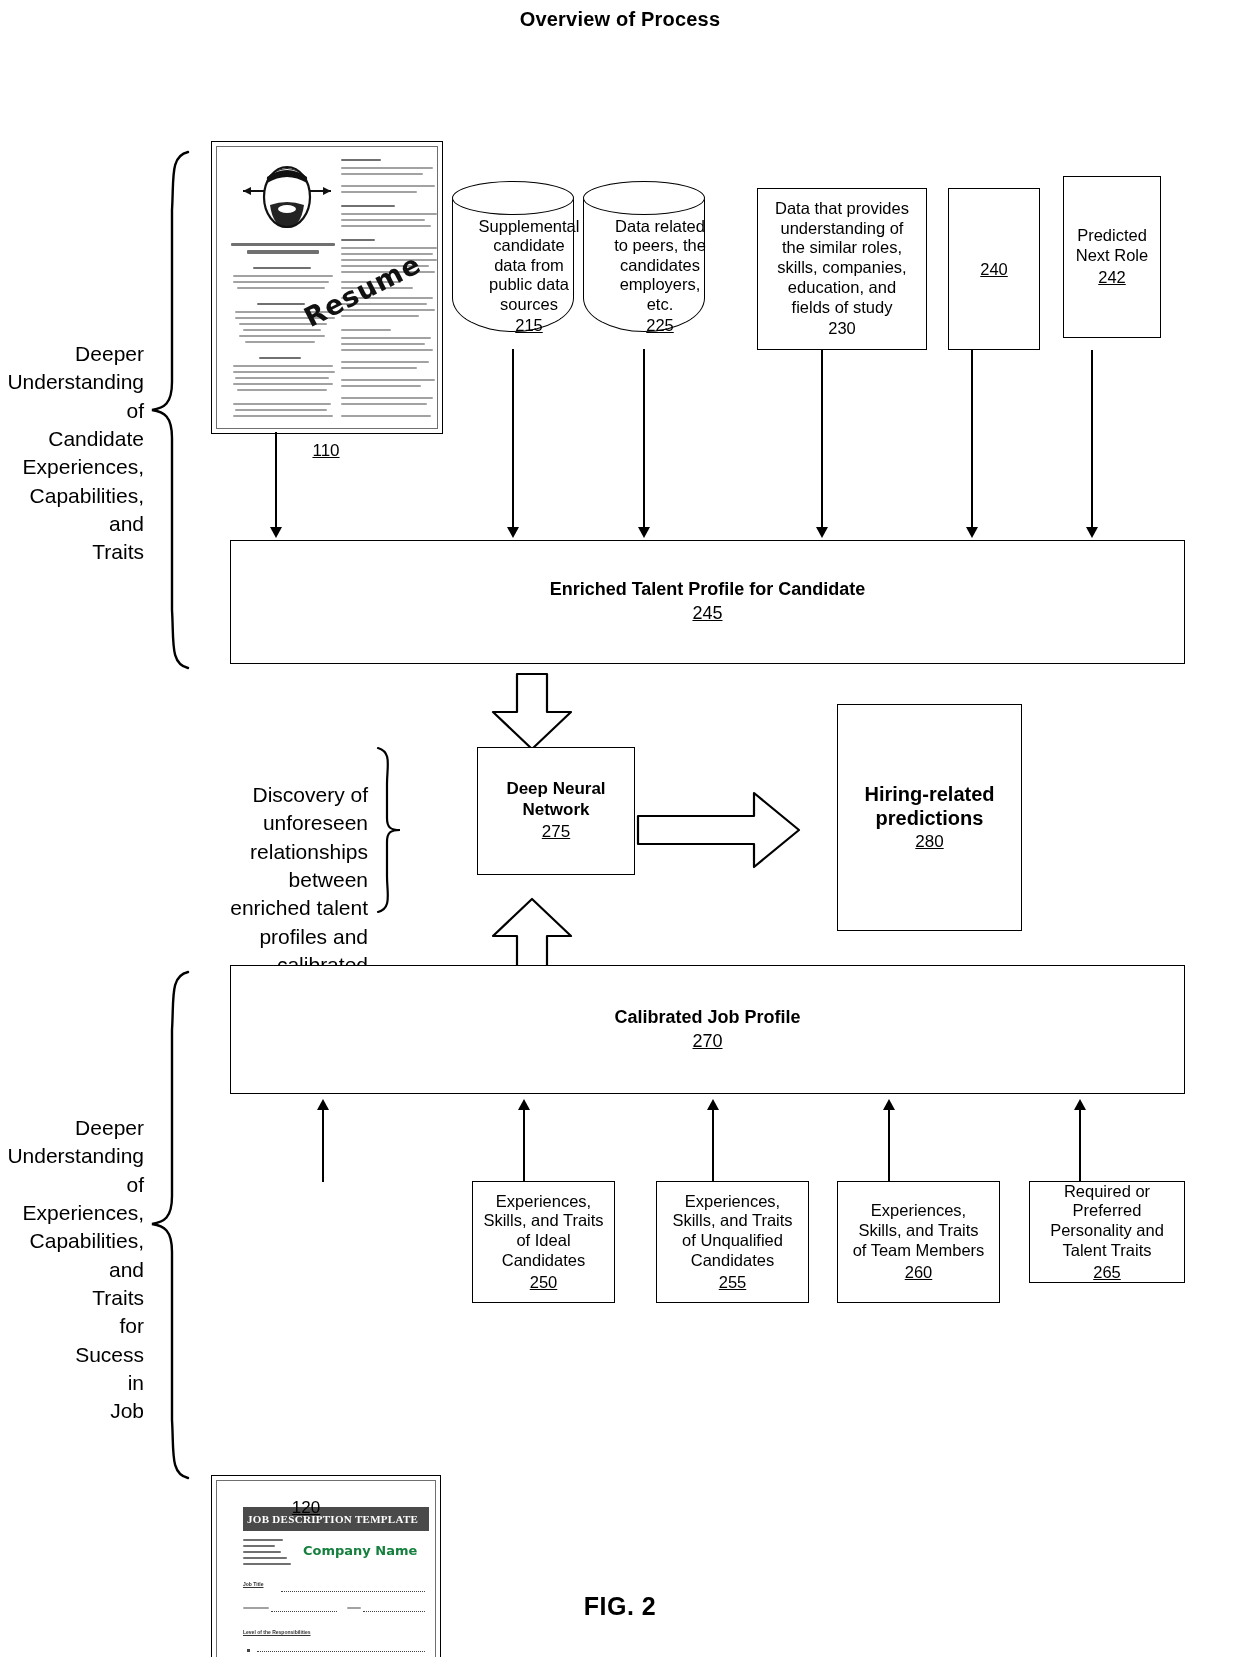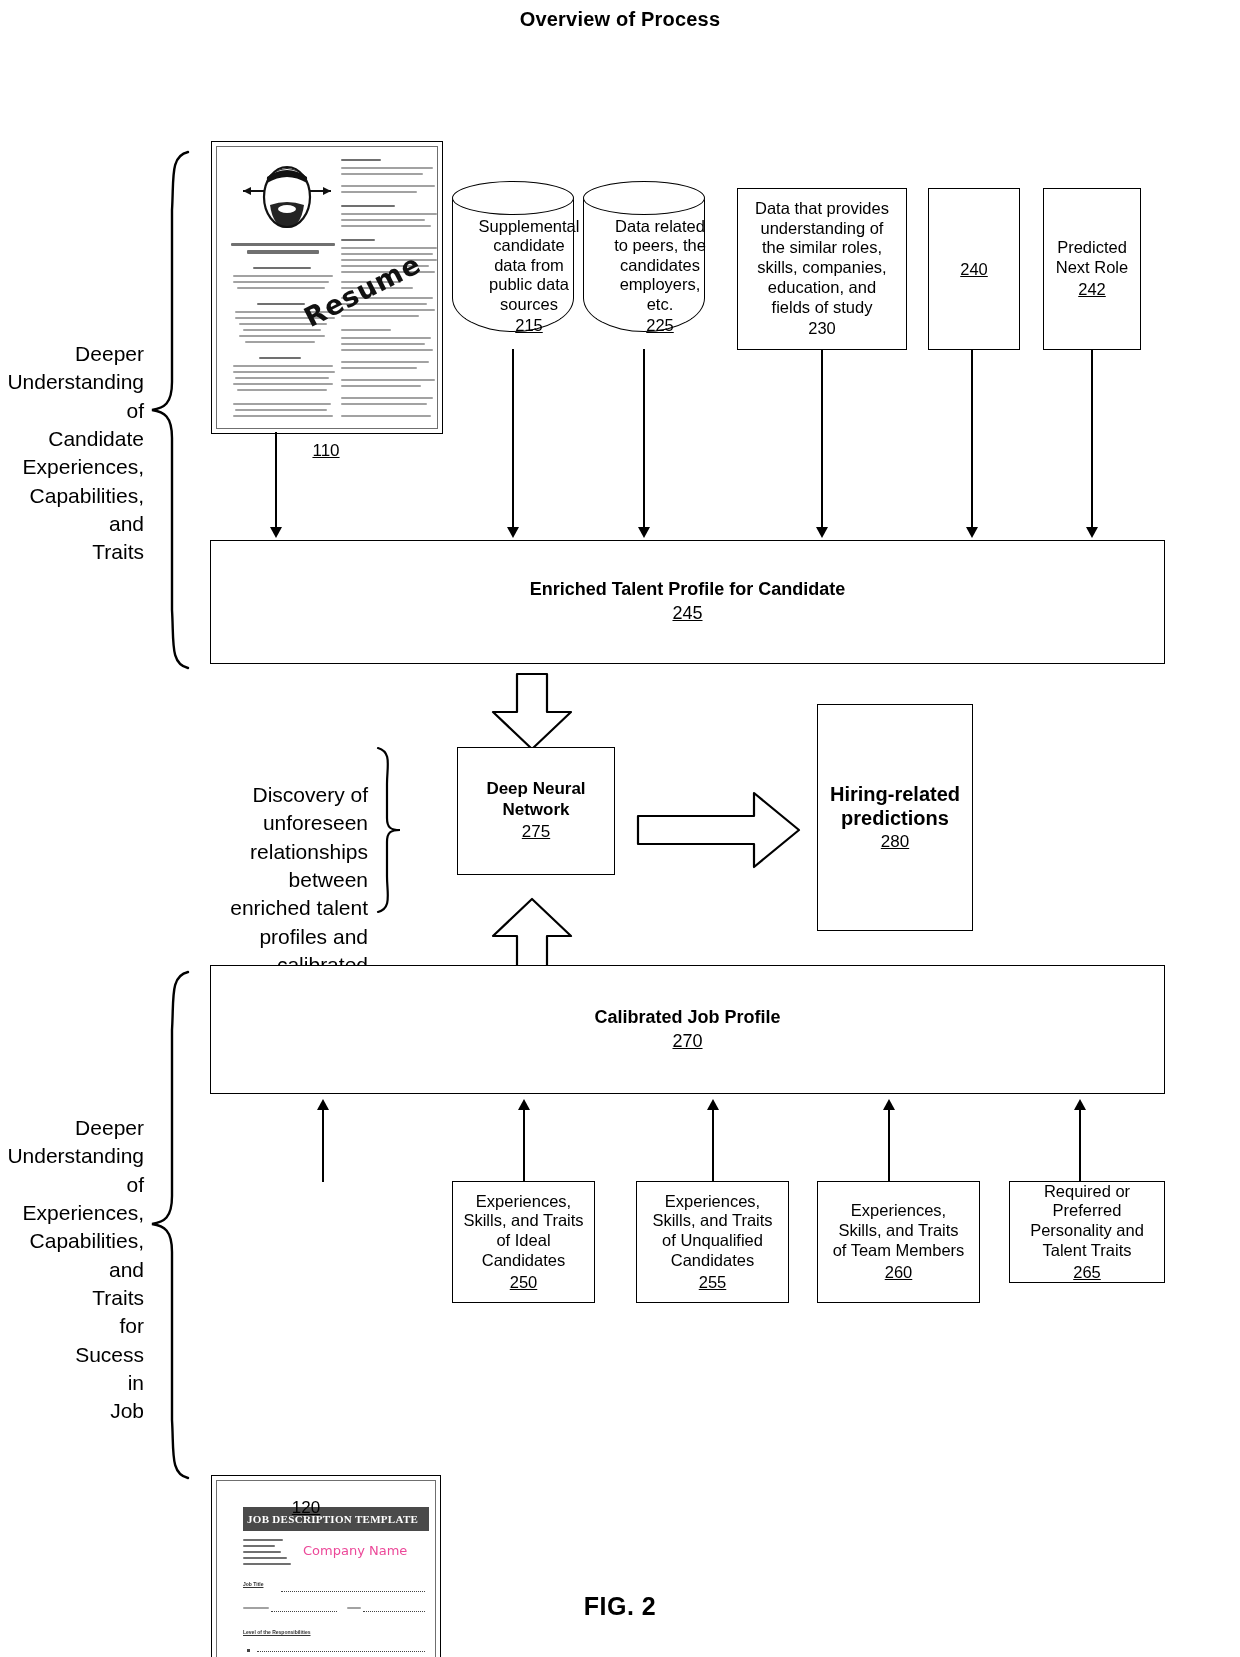--- a/index.html
+++ b/index.html
@@ -16,21 +16,21 @@
     font-size:20px;font-weight:bold;letter-spacing:.2px;
   }
   #fig-caption{
     top:1592px;left:0;width:1240px;text-align:center;
     font-size:25px;font-weight:bold;letter-spacing:.5px;
   }
   
   .box{
     border:1.6px solid #000;background:#fff;
     display:flex;flex-direction:column;align-items:center;justify-content:center;
-    text-align:center;line-height:1.2;box-sizing:border-box;
+    text-align:center;line-height:1.2;box-sizing:border-box;margin-left:20px;
   }
   .box .txt{display:block;}
   .ref{display:block;text-decoration:underline;margin-top:2px;}
   .ref.plain{text-decoration:none;}
   
   .cyl{box-sizing:border-box;}
   .cyl .cyl-top{
     position:absolute;left:0;top:0;width:100%;height:34px;
     border:1.6px solid #000;border-radius:50%/50%;background:#fff;
     box-sizing:border-box;z-index:2;
@@ -71,21 +71,21 @@
     transform:rotate(-27deg);letter-spacing:1px;
     font-family:"DejaVu Sans",sans-serif;
   }
   .jd-header{
     position:absolute;background:#4a4a4a;color:#fff;
     font-family:"Liberation Serif","DejaVu Serif",serif;
     font-weight:bold;display:flex;align-items:center;
     letter-spacing:.3px;
   }
   .jd-company{
-    position:absolute;font-weight:normal;color:#ec4899;
+    position:absolute;font-weight:bold;color:#15803d;
     font-family:"DejaVu Sans",sans-serif;
   }
   .jd-rule{position:absolute;border-bottom:1px dotted #444;}
   .jd-sub{position:absolute;font-size:5px;color:#333;text-decoration:underline;font-weight:bold;}
   .bullet{position:absolute;width:3px;height:3px;background:#444;}
 </style>
 </head>
 <body>
 
 <div class="abs" id="fig-title">Overview of Process</div>
@@ -224,21 +224,21 @@
 </div>
 <div class="abs vline" style="left:821px;top:350px;height:179px;"></div>
 <div class="abs arrowhead-down" style="left:816px;top:527px;"></div>
 
 <div class="abs box" style="left:928px;top:188px;width:92px;height:162px;font-size:16.5px;padding:3px;">
   <span class="ref">240</span>
 </div>
 <div class="abs vline" style="left:971px;top:350px;height:179px;"></div>
 <div class="abs arrowhead-down" style="left:966px;top:527px;"></div>
 
-<div class="abs box" style="left:1043px;top:188px;width:98px;height:162px;font-size:16.5px;padding:3px;">
+<div class="abs box" style="left:1043px;top:176px;width:98px;height:162px;font-size:16.5px;padding:3px;">
   <span class="txt" style="white-space:pre-line;">Predicted
 Next Role</span>
   <span class="ref">242</span>
 </div>
 <div class="abs vline" style="left:1091px;top:350px;height:179px;"></div>
 <div class="abs arrowhead-down" style="left:1086px;top:527px;"></div>
 
 <div class="abs box" style="left:210px;top:540px;width:955px;height:124px;font-size:18px;font-weight:bold;">
   <span class="txt">Enriched Talent Profile for Candidate</span>
   <span class="ref" style="font-weight:normal;">245</span>
@@ -267,21 +267,21 @@
 Network</span>
   <span class="ref" style="font-weight:normal;">275</span>
 </div>
 
 <div class="abs blockarrow" style="left:636px;top:790px;">
   <svg width="166" height="80" viewBox="0 0 166 80" fill="#fff" stroke="#000" stroke-width="2.2" stroke-linejoin="round">
     <path d="M2 26 L118 26 L118 3 L163 40 L118 77 L118 54 L2 54 Z"></path>
   </svg>
 </div>
 
-<div class="abs box" style="left:817px;top:704px;width:156px;height:227px;font-size:20px;font-weight:bold;">
+<div class="abs box" style="left:817px;top:704px;width:185px;height:227px;font-size:20px;font-weight:bold;">
   <span class="txt" style="white-space:pre-line;">Hiring-related
 predictions</span>
   <span class="ref" style="font-weight:normal;font-size:17px;">280</span>
 </div>
 
 <div class="abs blockarrow" style="left:489px;top:896px;">
   <svg width="86" height="80" viewBox="0 0 86 80" fill="#fff" stroke="#000" stroke-width="2.2" stroke-linejoin="round">
     <path d="M43 3 L82 40 L58 40 L58 78 L28 78 L28 40 L4 40 Z"></path>
   </svg>
 </div>

